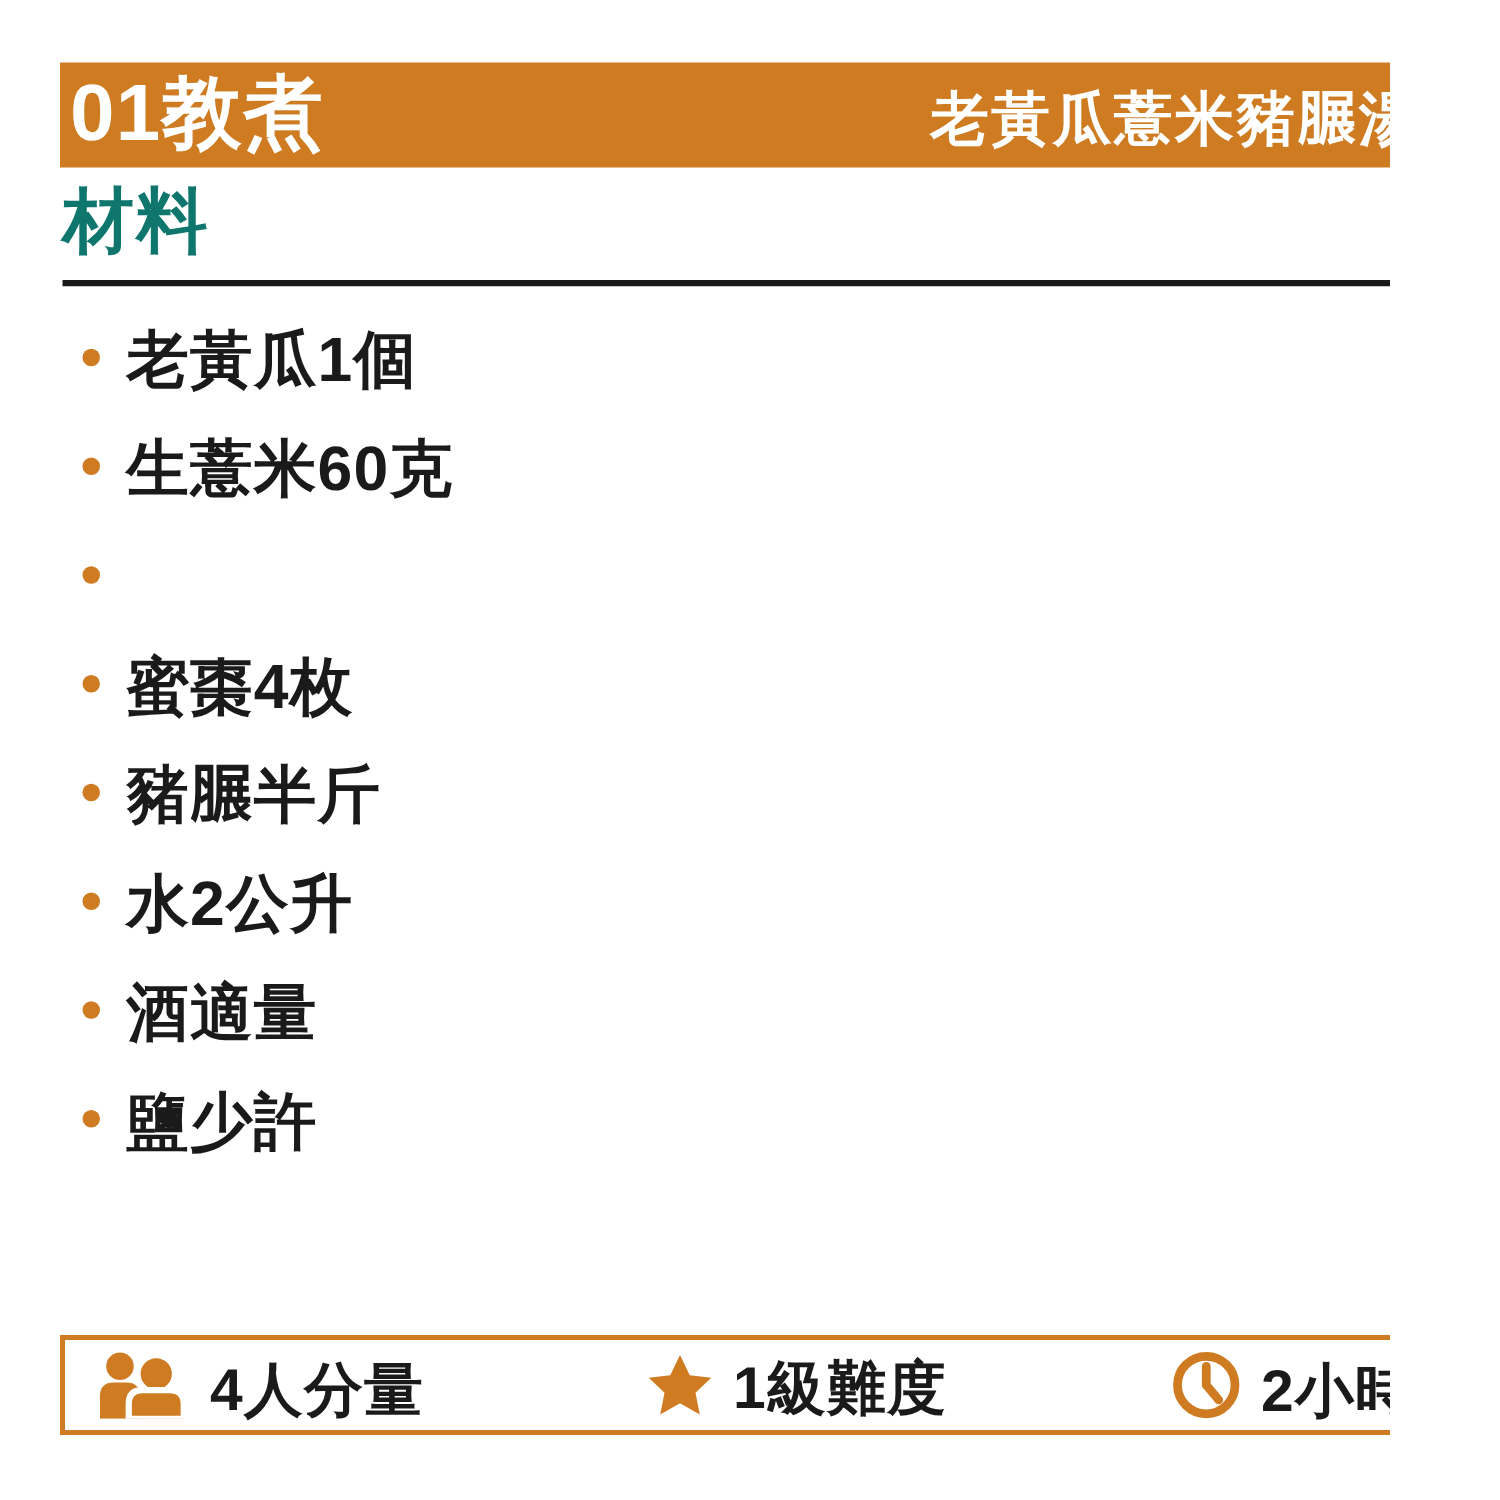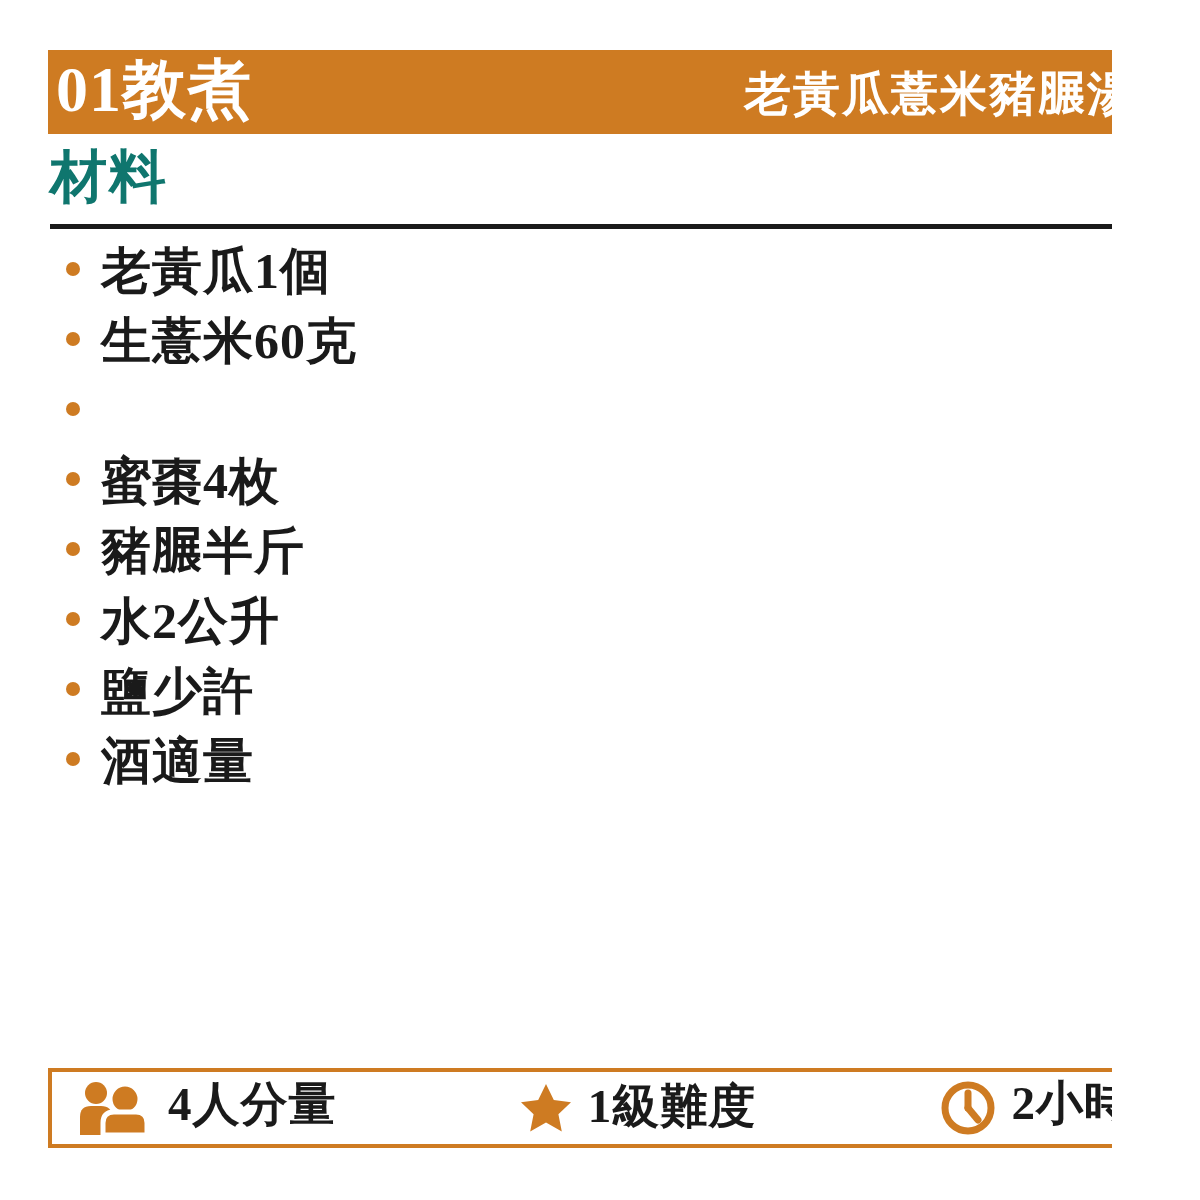--- a/index.html
+++ b/index.html
@@ -2,21 +2,21 @@
 <html><head>
 <meta charset="utf-8">
 <style>
   * { margin: 0; padding: 0; box-sizing: border-box; }
   html, body { background: #ffffff; }
   .page {
     position: relative;
     width: 1112px;
     height: 1200px;
     background: #ffffff;
-    font-family: Liberation Serif, serif;
+    font-family: Liberation Sans, sans-serif;
     font-weight: 700;
     overflow: hidden;
   }
 
   
   .topbar {
     position: absolute;
     left: 48px; top: 50px;
     width: 1104px; height: 84px;
     background: #CE7B22;
@@ -63,20 +63,21 @@
   .ingredients {
     position: absolute;
     left: 48px; top: 236px;
     width: 1100px;
     list-style: none;
   }
   .ingredient-row {
     height: 70px;
     display: flex;
     align-items: center;
+    margin-top: 17px;
   }
   .dot {
     width: 14px; height: 14px;
     border-radius: 50%;
     background: #CE7B22;
     margin-left: 18px;
     margin-right: 21px;
     flex: 0 0 auto;
     transform: translateY(-2px);
   }
@@ -95,21 +96,21 @@
     width: 1104px; height: 80px;
     border: 4px solid #CE7B22;
     background: #ffffff;
     display: flex;
     align-items: center;
     justify-content: space-between;
     padding: 0 16px 0 20px;
   }
   .info-group {
     display: flex;
-    align-items: flex-start;
+    align-items: flex-end;
     gap: 16px;
   }
   .info-label {
     color: #1a1a1a;
     font-size: 47px;
     font-weight: 700;
     letter-spacing: 1px;
     line-height: 1;
   }
   .icon-box { display: flex; align-items: center; }
@@ -146,25 +147,25 @@
     <li class="ingredient-row">
       <span class="dot"></span>
       <span class="ingredient-text">豬𦟌半斤</span>
     </li>
     <li class="ingredient-row">
       <span class="dot"></span>
       <span class="ingredient-text">水2公升</span>
     </li>
     <li class="ingredient-row">
       <span class="dot"></span>
+      <span class="ingredient-text">酒適量</span>
+    </li>
+    <li class="ingredient-row">
+      <span class="dot"></span>
       <span class="ingredient-text">鹽少許</span>
-    </li>
-    <li class="ingredient-row">
-      <span class="dot"></span>
-      <span class="ingredient-text">酒適量</span>
     </li>
   </ul>
 
   <footer class="infobar">
 
     <div class="info-group">
       <span class="icon-box">
         <svg width="80" height="54" viewBox="0 0 80 54" aria-hidden="true">
 
           <circle cx="24" cy="12" r="11" fill="#CE7B22"></circle>

